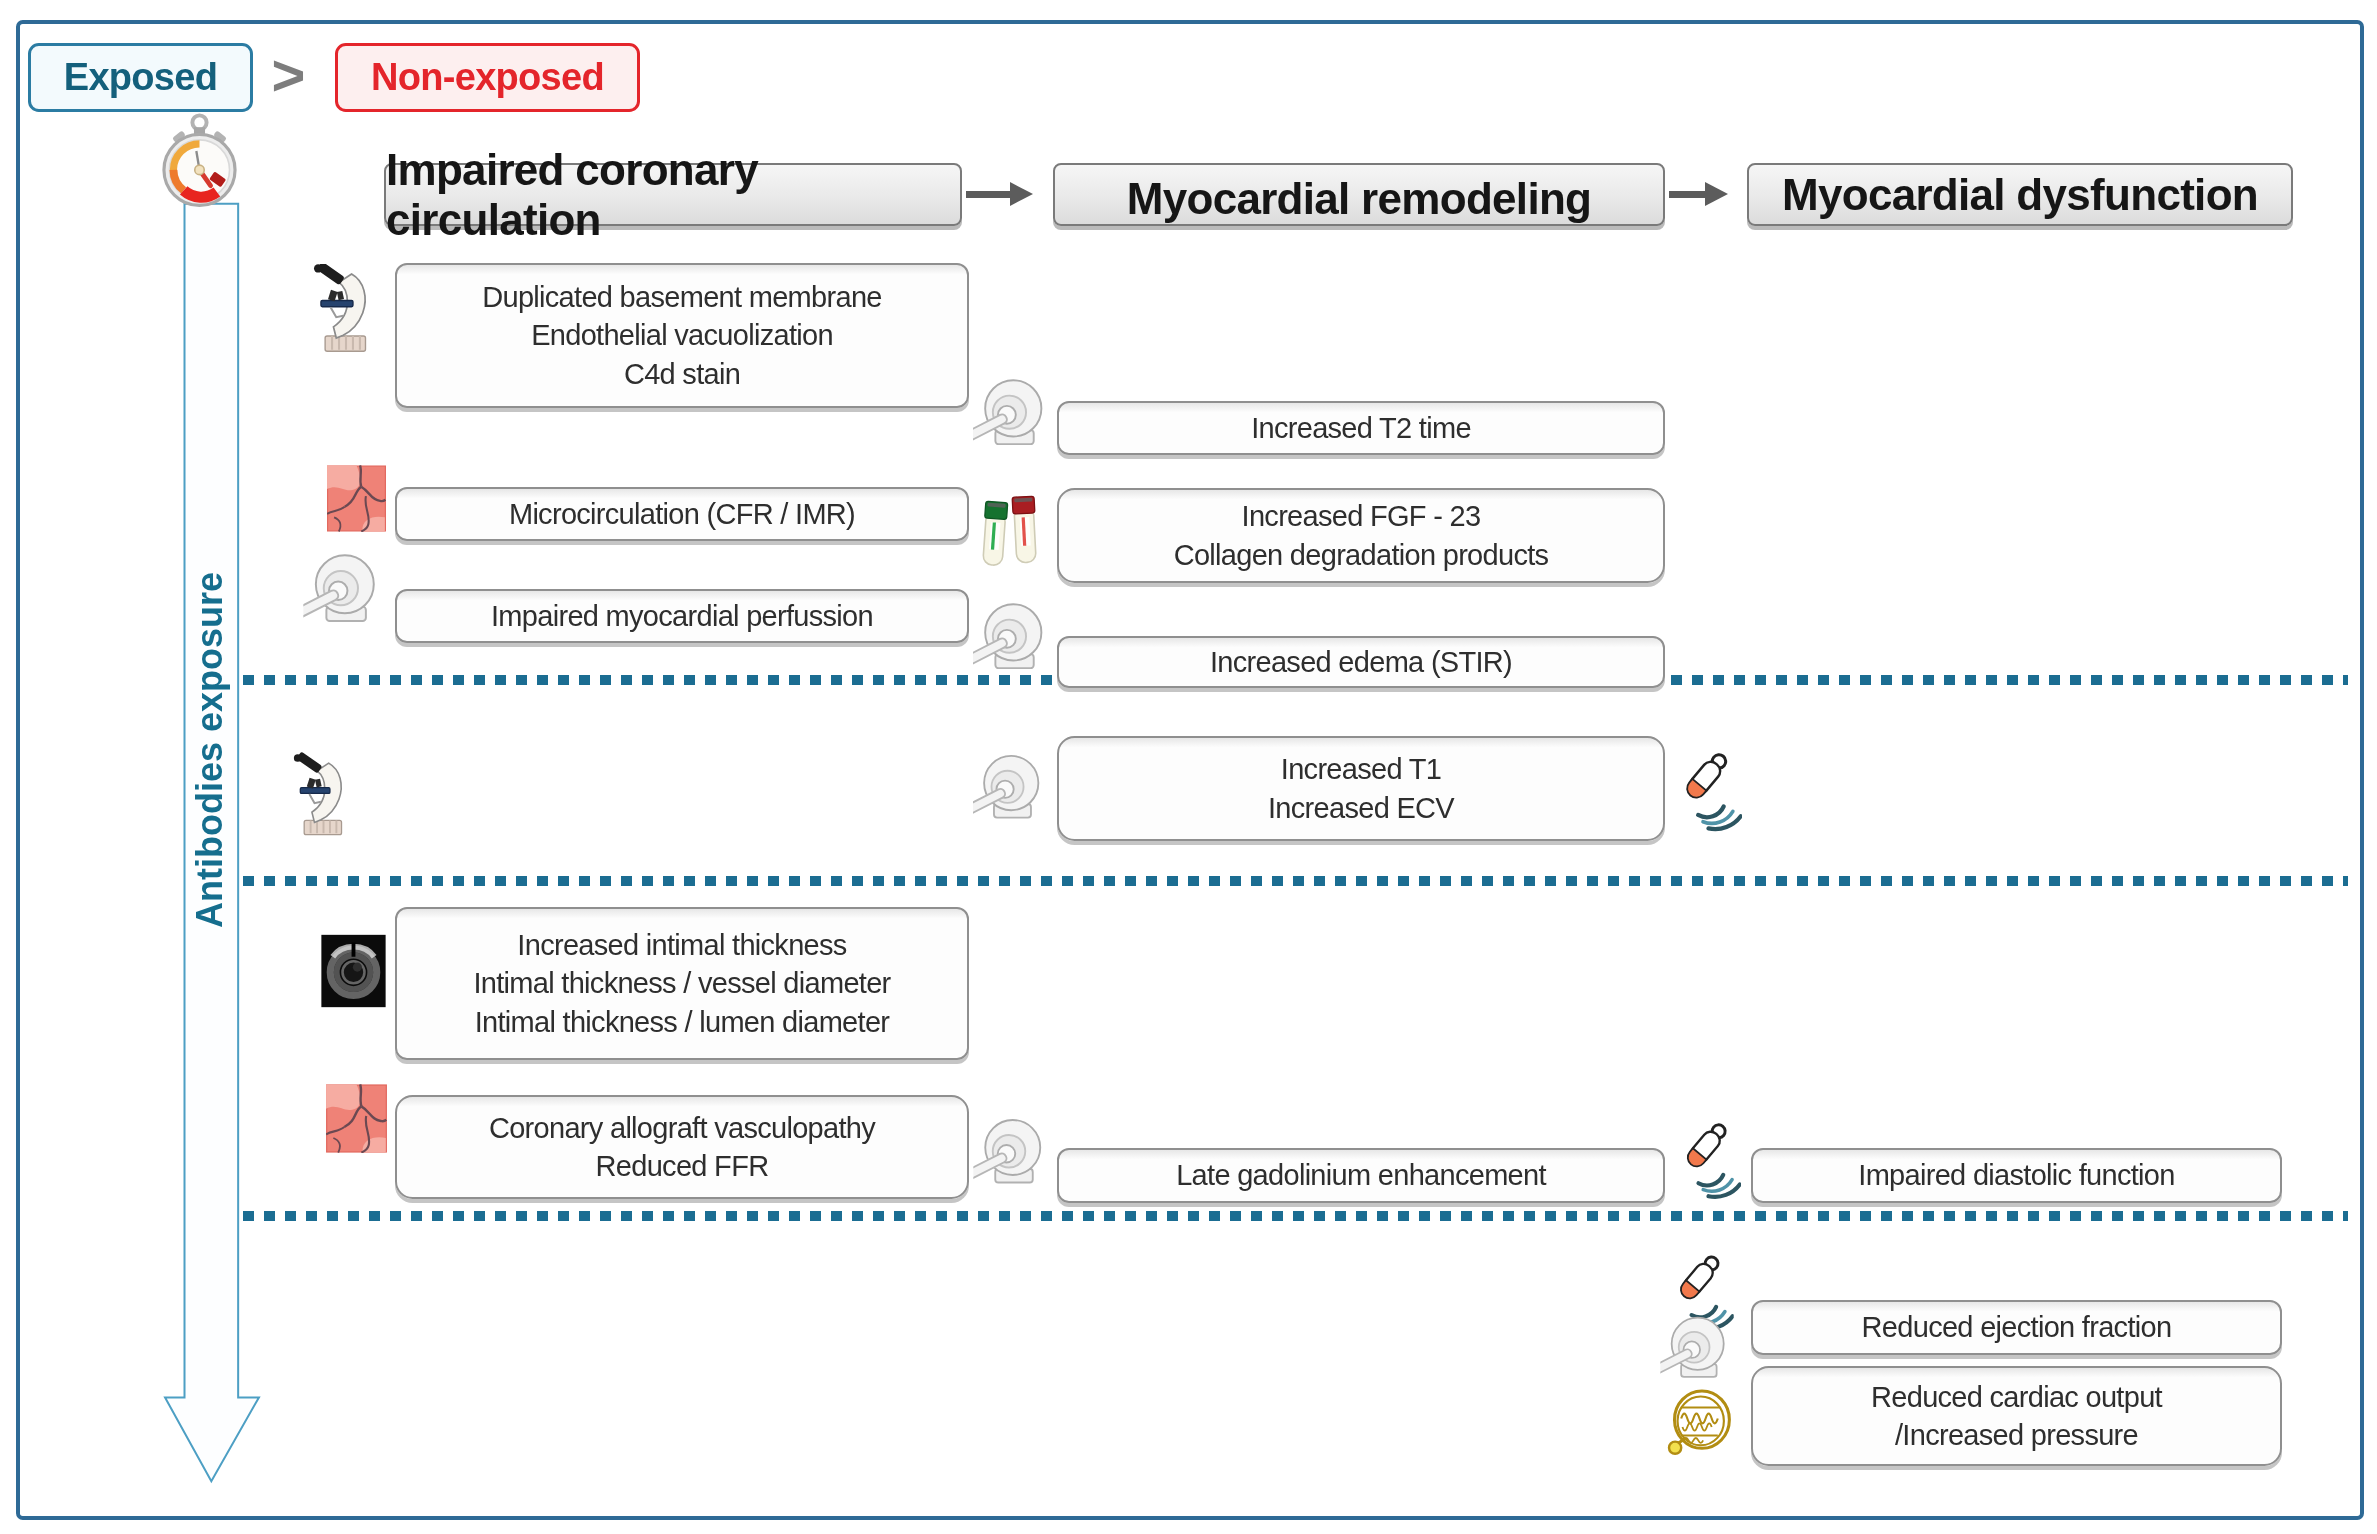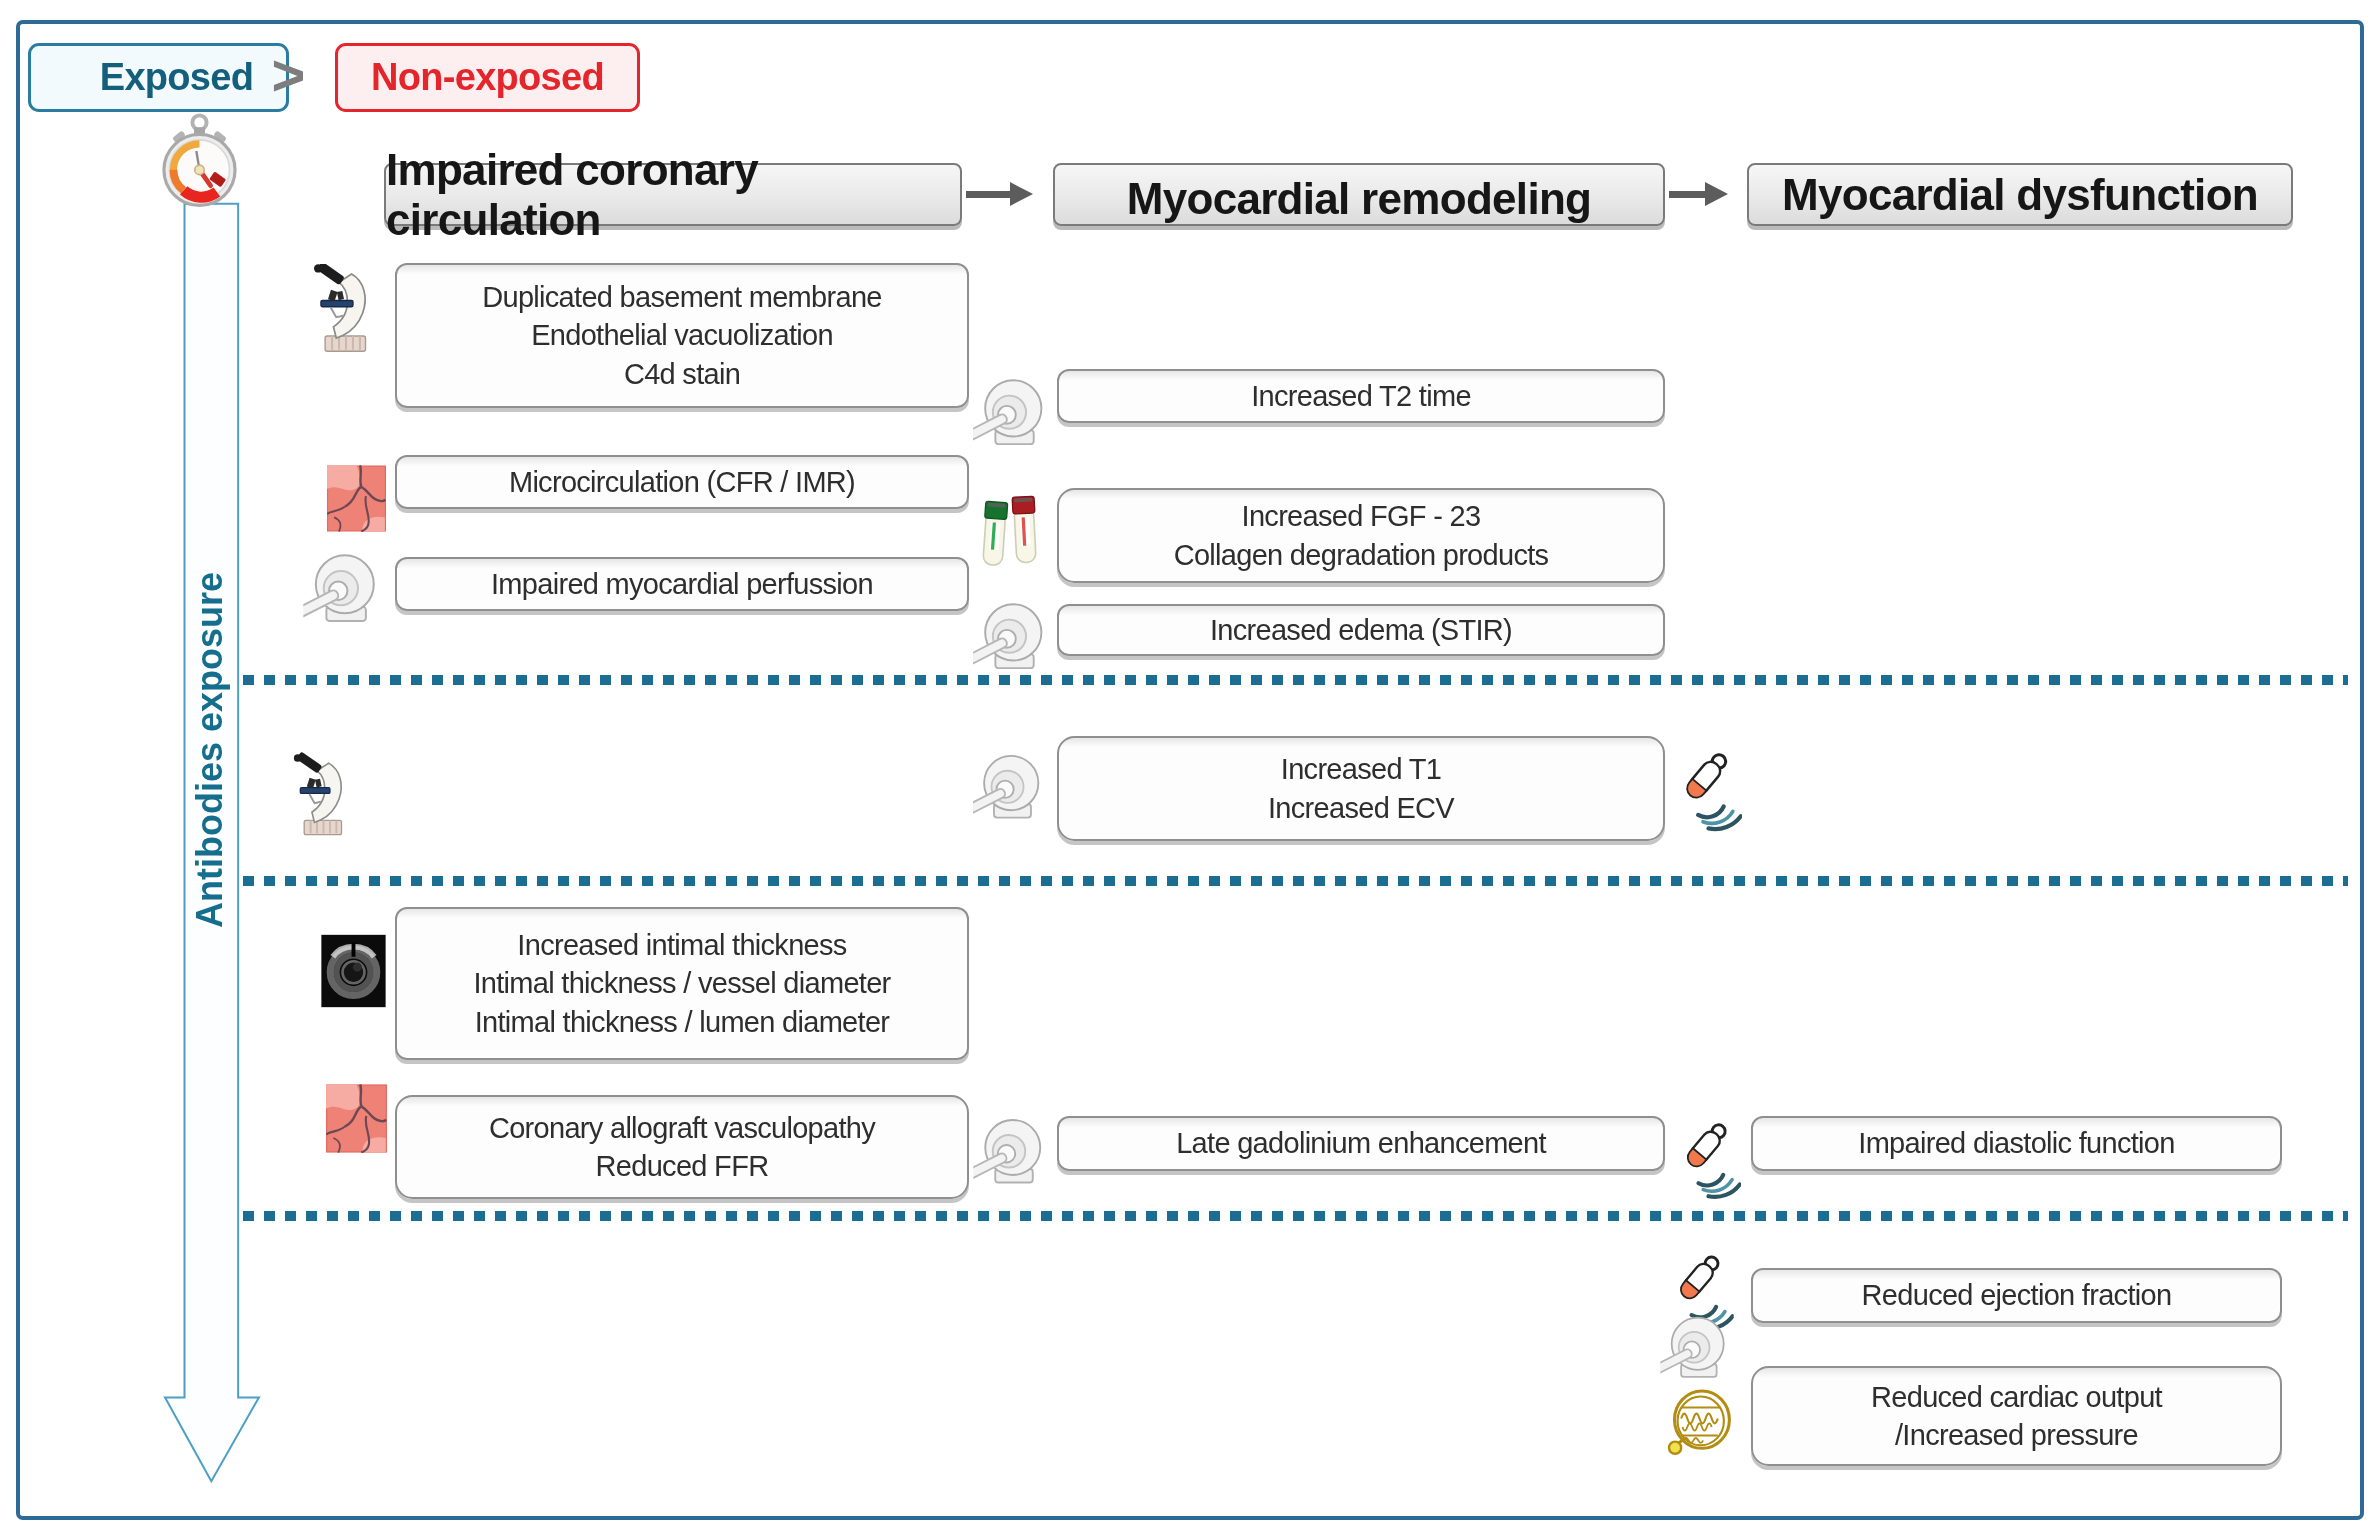--- a/index.html
+++ b/index.html
@@ -7,21 +7,21 @@
          font-family:"Liberation Sans", sans-serif;overflow:hidden;}
 
   
   .frame{position:absolute;left:15.5px;top:20px;width:2340px;height:1492px;
          border:4px solid #2e6a96;border-radius:6.7px;background:#ffffff;}
 
   
   .legend-box{position:absolute;display:flex;align-items:center;justify-content:center;
               font-weight:bold;font-size:38px;border-radius:10.8px;letter-spacing:-0.7px;}
   .legend-exposed{left:28px;top:43px;width:219px;height:63px;color:#14607c;
-                  border:3.4px solid #2b7ca3;background:#f3fafd;padding-left:36px;}
+                  border:3.4px solid #2b7ca3;background:#f3fafd;}
   .legend-gt{left:258px;top:39px;width:61px;height:71px;color:#7d7d7d;font-size:58px;
              display:flex;align-items:center;justify-content:center;font-weight:bold;position:absolute;}
   .legend-nonexposed{left:335px;top:43px;width:299px;height:63px;color:#e4252b;
                      border:3.4px solid #e4252b;background:#fdefef;}
 
   
   .stagehdr{position:absolute;height:59px;display:flex;align-items:center;justify-content:center;
             background:linear-gradient(180deg,#f6f6f6 0%,#e9e9e9 55%,#dcdcdc 100%);
             border:2.7px solid #7a7a7a;border-radius:8px;
             box-shadow:0 4px 0 rgba(130,130,130,.55);
@@ -29,21 +29,21 @@
   .harrow{position:absolute;height:6.7px;background:#5c5c5c;top:191px;}
   .harrow::after{content:"";position:absolute;right:-20px;top:-8.7px;
                  border-left:23px solid #5c5c5c;border-top:12px solid transparent;
                  border-bottom:12px solid transparent;}
 
   
   .card{position:absolute;display:flex;flex-direction:column;align-items:center;justify-content:center;
         background:linear-gradient(180deg,#e7e7e7 0px,#fdfdfd 9.4px,#fdfdfd 100%);
         border:2.7px solid #8f8f8f;box-shadow:0 4px 0 rgba(140,140,140,.5);
         font-size:29px;color:#2e2e2e;letter-spacing:-0.7px;line-height:1.32;text-align:center;}
-  .r16{border-radius:12px;} .r24{border-radius:17.5px;} .r30{border-radius:12px;}
+  .r16{border-radius:12px;margin-top:32px;} .r24{border-radius:17.5px;} .r30{border-radius:12px;}
 
   
   .dots{position:absolute;height:10px;
         background:repeating-linear-gradient(90deg,#1b6d92 0 11.4px,transparent 11.4px 21px);}
 
   
   .antibodies{position:absolute;left:189px;top:535px;width:42px;height:430px;
               writing-mode:vertical-rl;transform:rotate(180deg);text-align:center;
               font-weight:bold;font-size:36px;color:#156e8e;letter-spacing:0px;}
 

